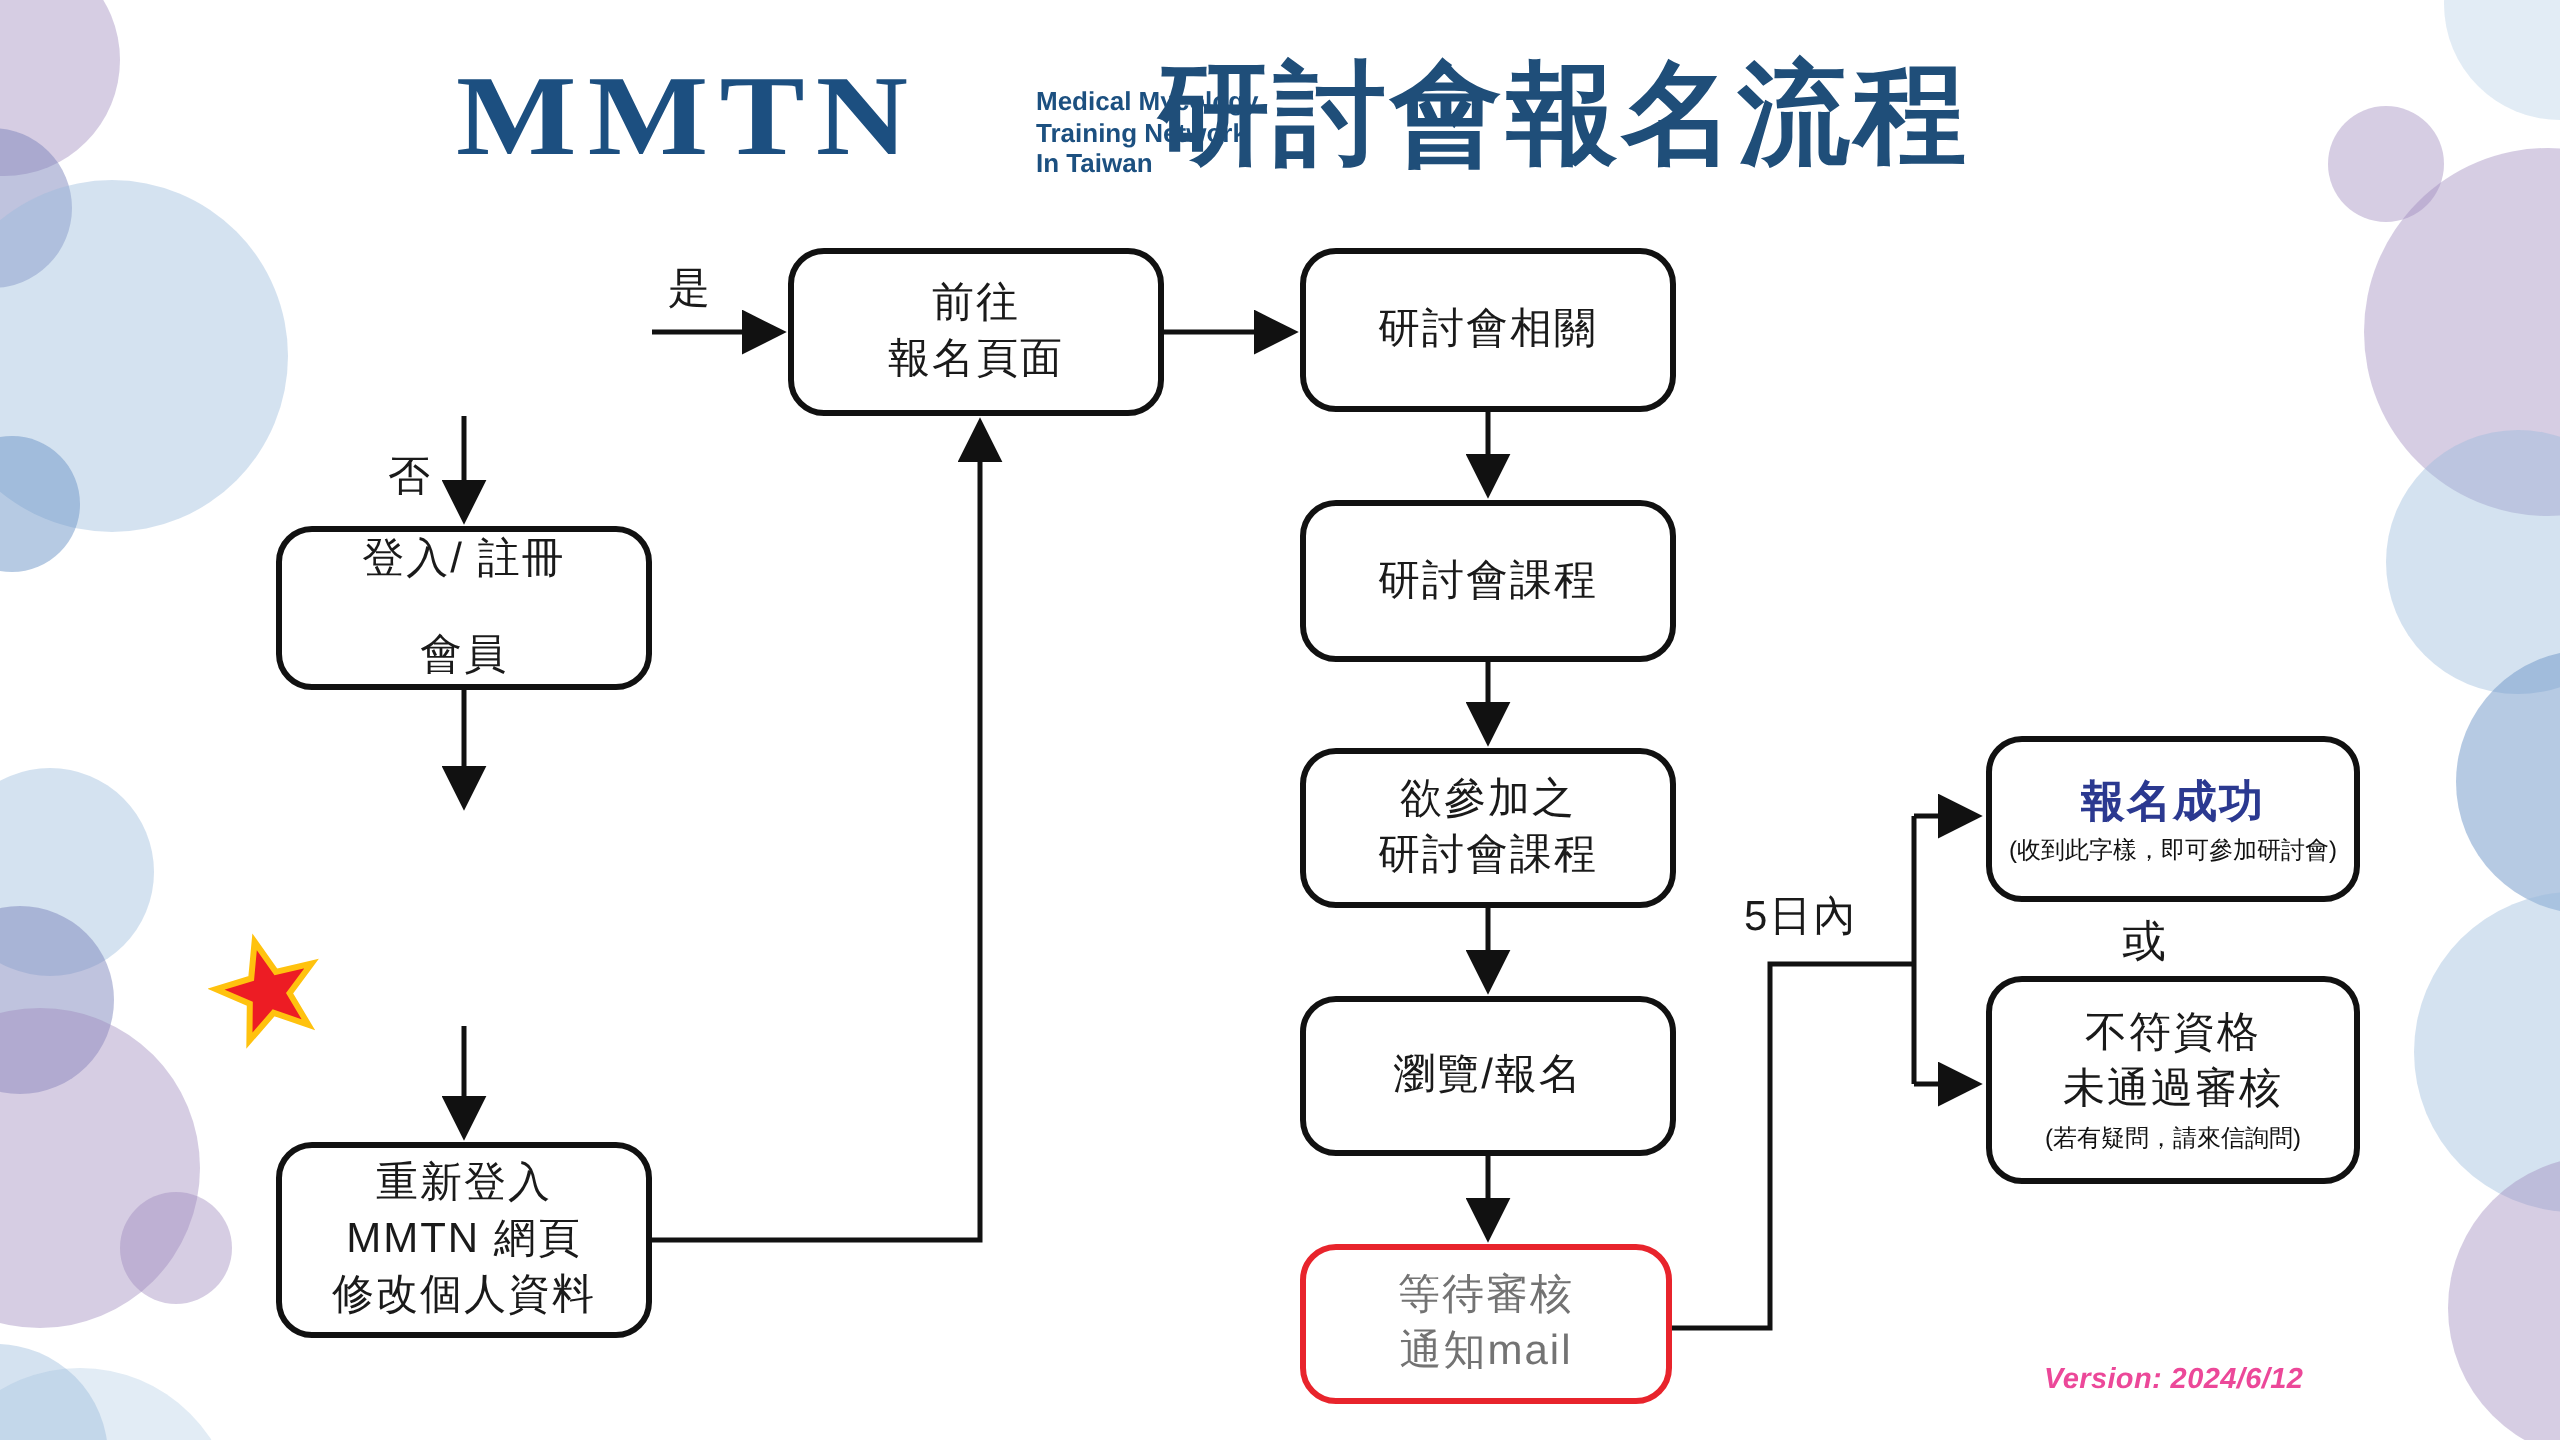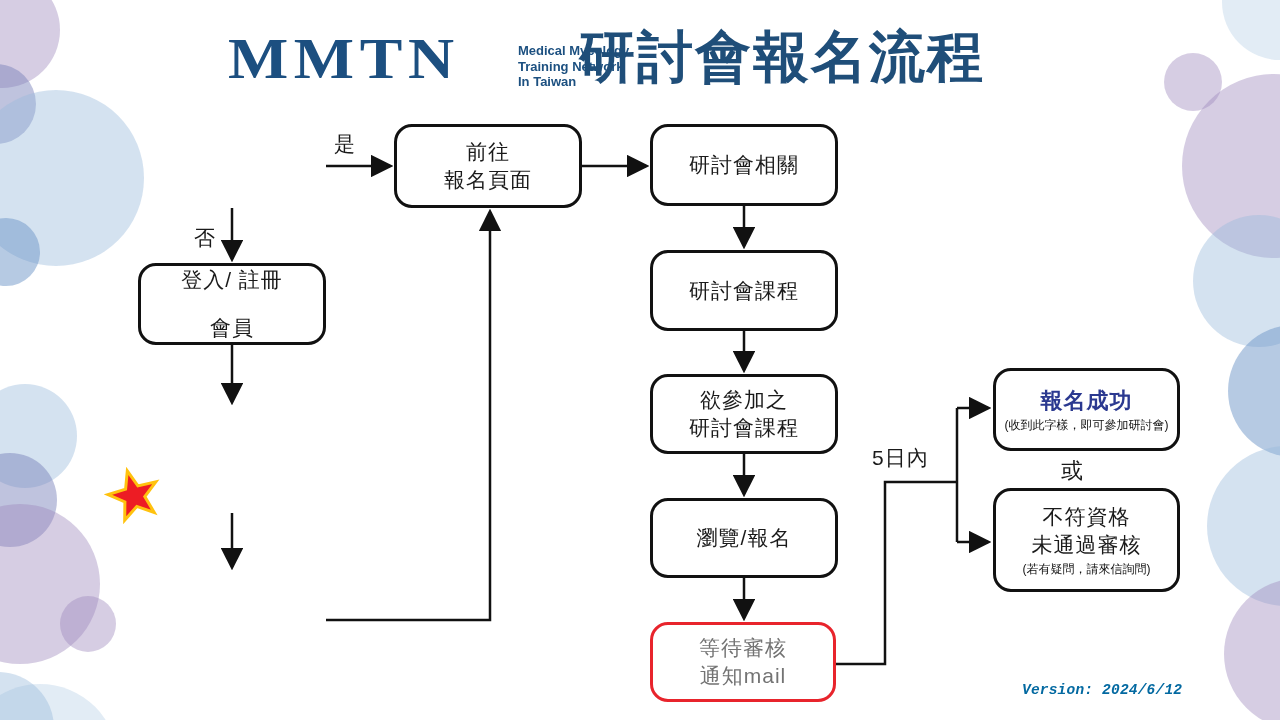--- a/index.html
+++ b/index.html
@@ -27,21 +27,21 @@
     display:flex;flex-direction:column;align-items:center;justify-content:center;
     font-size:21px;line-height:1.32;letter-spacing:1px;text-align:center;box-sizing:border-box;}
   .node .note{font-size:12px;letter-spacing:0;line-height:1.25;margin-top:3px;color:#111;}
   .node-red{border-color:#E8242C;color:#737373;}
   .node .note-red{font-size:17px;font-weight:700;letter-spacing:0;color:#F00F14;margin-top:2px;}
   .title-navy{font-size:22px;font-weight:700;color:#2B3990;letter-spacing:1px;}
   
   .elabel{position:absolute;z-index:3;font-size:21px;color:#1a1a1a;letter-spacing:1px;}
   .star-wrap{position:absolute;left:104px;top:466px;z-index:4;width:60px;height:60px;}
   .version{position:absolute;left:1022px;top:682px;font-size:14.5px;font-weight:700;
-    font-style:italic;color:#0369a1;letter-spacing:0.2px;font-family:Liberation Mono, monospace;}
+    font-style:italic;color:#ec4899;letter-spacing:0.2px;}
 </style>
 </head>
 <body>
 
 <div class="stage">
 
   <div class="bgc c-lav" style="left:-56px;top:-28px;width:116px;height:116px;"></div>
   <div class="bgc c-slate" style="left:-44px;top:64px;width:80px;height:80px;"></div>
   <div class="bgc c-blue" style="left:-32px;top:90px;width:176px;height:176px;"></div>
   <div class="bgc c-blue2" style="left:-28px;top:218px;width:68px;height:68px;"></div>
@@ -88,20 +88,25 @@
       <line x1="957" y1="542" x2="957" y2="408"></line>
       <line x1="957" y1="408" x2="988" y2="408" marker-end="url(#ah)"></line>
       <line x1="957" y1="542" x2="988" y2="542" marker-end="url(#ah)"></line>
     </g>
   </svg>
 
   <div class="node" style="left:138px;top:263px;width:188px;height:82px;justify-content:space-between;">
     <div>登入/ 註冊</div>
     <div>會員</div>
   </div>
+  <div class="node" style="left:138px;top:571px;width:188px;height:98px;">
+    <div>重新登入</div>
+    <div>MMTN 網頁</div>
+    <div>修改個人資料</div>
+  </div>
 
   <div class="node" style="left:394px;top:124px;width:188px;height:84px;">
     <div>前往</div>
     <div>報名頁面</div>
   </div>
 
   <div class="node" style="left:650px;top:124px;width:188px;height:82px;">
     <div>研討會相關</div>
   </div>
   <div class="node" style="left:650px;top:250px;width:188px;height:81px;">

